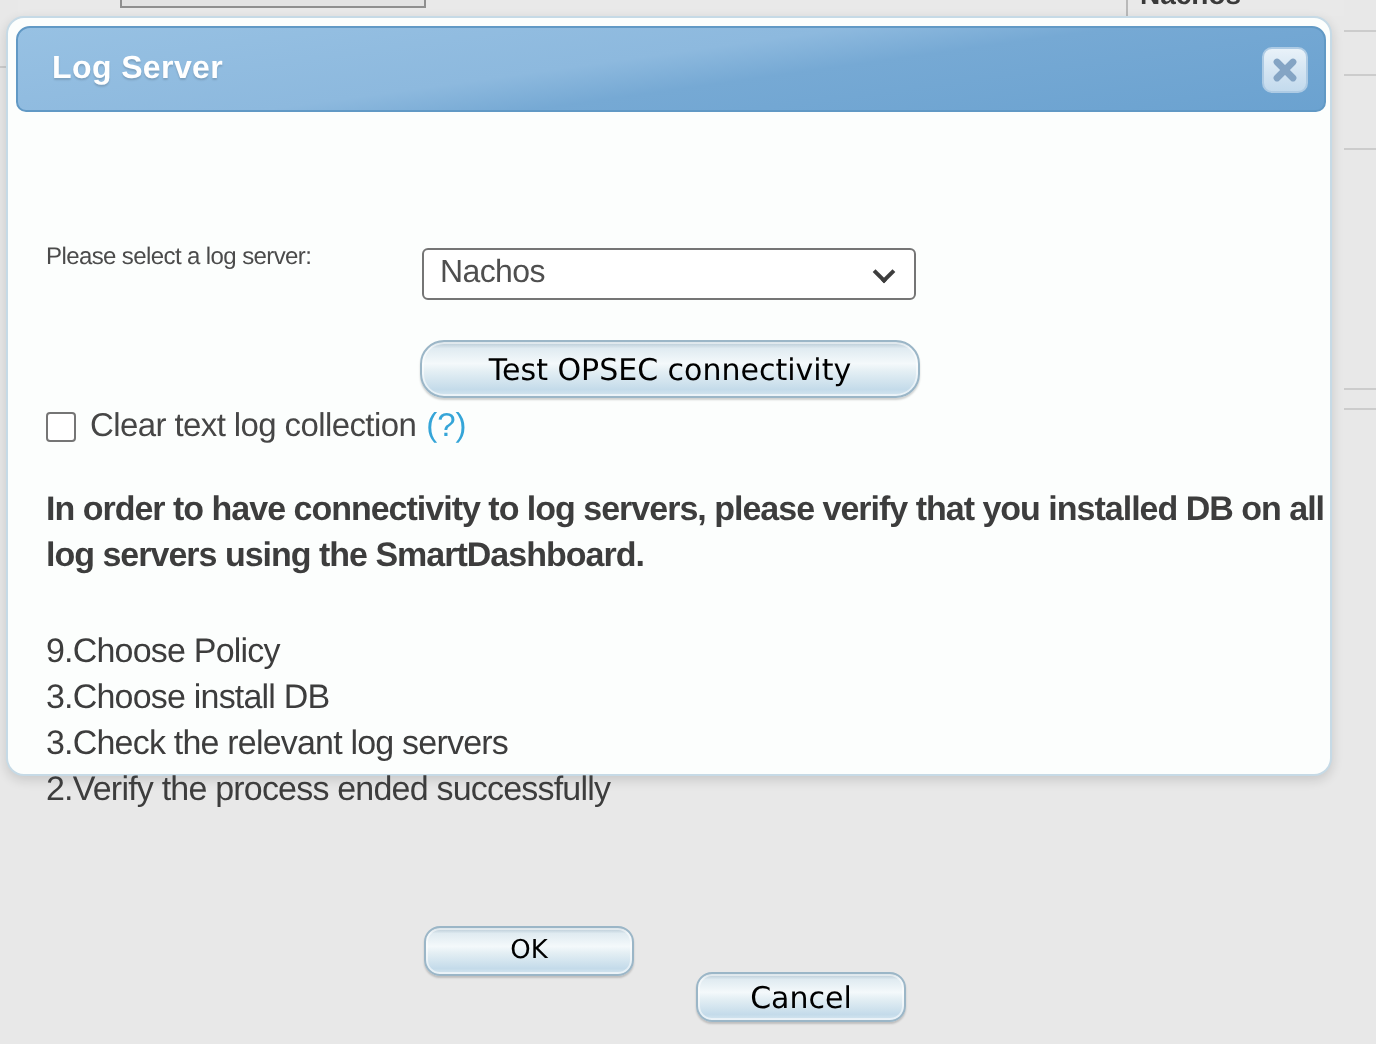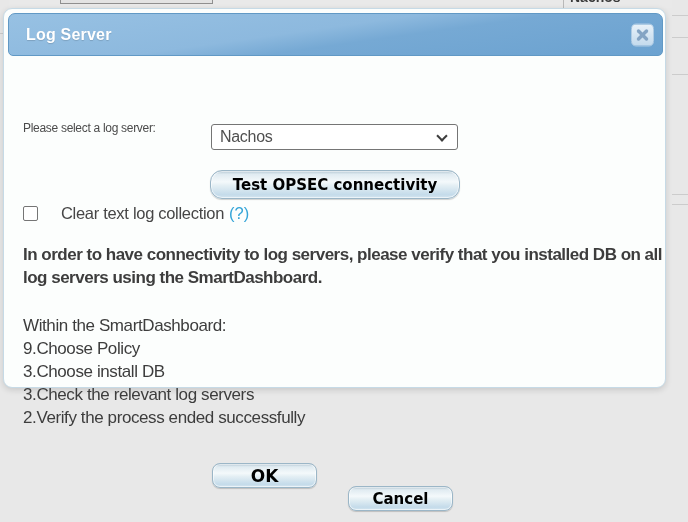--- a/index.html
+++ b/index.html
@@ -38,33 +38,33 @@
   .prompt { position:absolute; left:19px; top:76px; font-size:12px; color:#4b4b4b; letter-spacing:-0.3px;margin-top:36px; }
 
   .select-box { position:absolute; left:207px; top:115px; width:247px; height:26px;
                 background:#ffffff; border:1px solid #757575; border-radius:3px;
                 font-size:16px; color:#4f4f4f; line-height:24px; padding-left:8px;
                 letter-spacing:-0.3px; cursor:pointer; }
   .chevron { position:absolute; right:11px; top:7px; width:8px; height:8px;
              border-right:2px solid #3d3d3d; border-bottom:2px solid #3d3d3d;
              transform:rotate(45deg); }
 
-  .glass { font-family:"DejaVu Sans", sans-serif; font-weight:bold; color:#000;
+  .glass { font-family:"DejaVu Sans", sans-serif; font-weight:normal; color:#000;
            background:linear-gradient(180deg,#b3c6d2 0%,#e0ebf1 12%,#f4f9fb 40%,#e4eff4 54%,#c4dbea 88%,#d5e6f0 100%);
            border:1px solid #9bb6c7; cursor:pointer;
            box-shadow:inset 0 0 0 1px rgba(255,255,255,0.55), 0 1px 1px rgba(0,0,0,0.18); }
   .test-btn { position:absolute; left:206px; top:161px; width:250px; height:29px;
               border-radius:12px; font-size:15px; }
-  .ok-btn     { position:absolute; left:208px; top:454px; width:105px; height:25px; border-radius:8px; font-size:17px; }
+  .ok-btn     { position:absolute; left:208px; top:454px; width:105px; height:25px; border-radius:8px; font-size:13px; }
   .cancel-btn { position:absolute; left:344px; top:454px; width:105px; height:25px; border-radius:8px; font-size:15px;margin-top:23px; }
 
   .chk-row { position:absolute; left:19px; top:194px; height:20px; display:flex; align-items:center; }
   .chk { appearance:none; -webkit-appearance:none; width:15px; height:15px; background:#fff;
          border:1px solid #757575; border-radius:2px; margin:0; cursor:pointer; }
-  .chk-label { font-size:16.5px; color:#464646; margin-left:23px; letter-spacing:-0.3px; }
+  .chk-label { font-size:16.5px; color:#464646; margin-left:7px; letter-spacing:-0.3px; }
   .help-link { font-size:16.5px; color:#35a5d8; margin-left:5px; text-decoration:none; cursor:pointer; }
 
   .note { position:absolute; left:19px; top:234px; width:642px; font-size:17px; color:#3d3d3d;
           line-height:23px; letter-spacing:-0.5px;font-weight:bold; }
   .steps { position:absolute; left:19px; top:305px; font-size:17px; color:#3d3d3d;
            line-height:23px; letter-spacing:-0.4px; }
 </style>
 </head>
 <body>
 
@@ -111,21 +111,20 @@
 
     <div class="chk-row">
       <input type="checkbox" class="chk" style="">
       <span class="chk-label">Clear text log collection</span>
       <a class="help-link">(?)</a>
     </div>
 
     <div class="note">In order to have connectivity to log servers, please verify that you installed DB on all log servers using the SmartDashboard.</div>
 
     <div class="steps">
-      <div>Within the SmartDashboard:</div>
       <div>9.Choose Policy</div>
       <div>3.Choose install DB</div>
       <div>3.Check the relevant log servers</div>
       <div>2.Verify the process ended successfully</div>
     </div>
 
     <button class="glass ok-btn">OK</button>
     <button class="glass cancel-btn">Cancel</button>
 
   </div>

